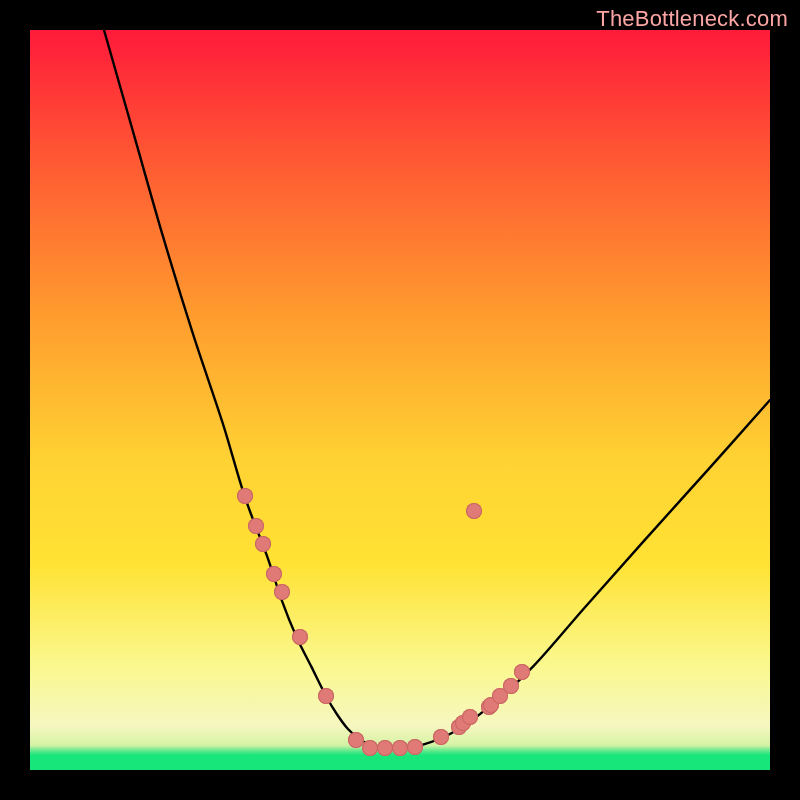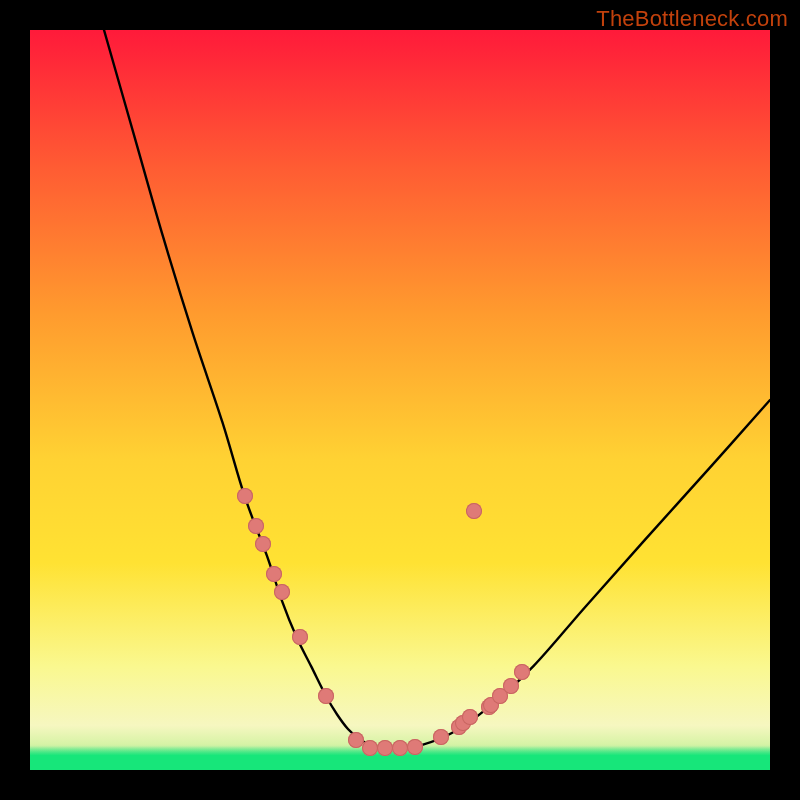--- a/index.html
+++ b/index.html
@@ -13,21 +13,21 @@
   }
   .wrapper {
     position: relative;
     width: 800px;
     height: 800px;
   }
   .attribution {
     position: absolute;
     top: 6px;
     right: 12px;
-    color: #c2410c;
+    color: #fca5a5;
     font-size: 22px;
     font-weight: 500;
     z-index: 10;
     letter-spacing: 0.2px;
   }
   .plot-frame {
     position: absolute;
     left: 30px;
     top: 30px;
     width: 740px;

